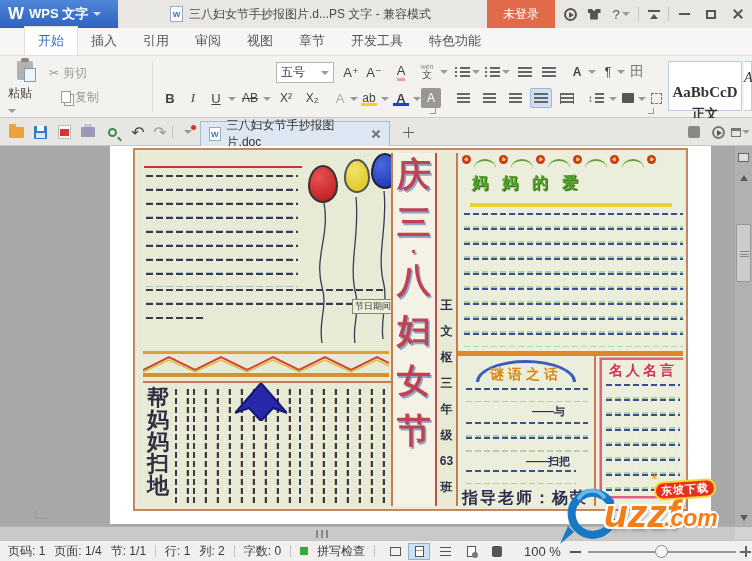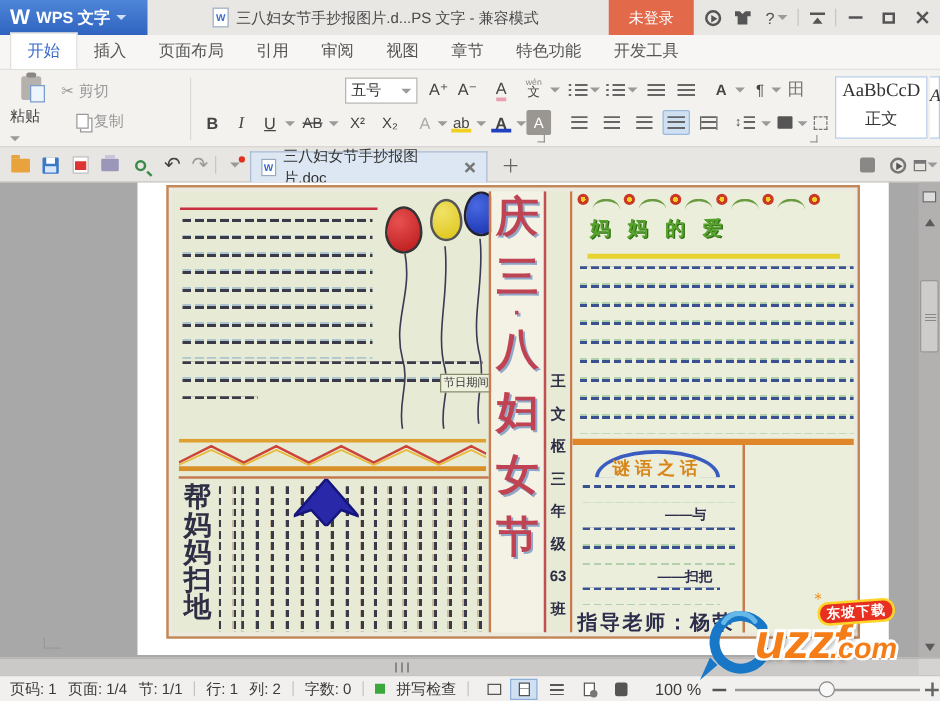--- a/index.html
+++ b/index.html
@@ -34,21 +34,21 @@
   .collapse-ico::after { content:""; position:absolute; left:2px; top:2px; width:0; height:0;
                          border-bottom:5px solid #555; border-left:4px solid transparent; border-right:4px solid transparent; }
   .min-bar { width:11px; height:2px; background:#555; }
   .max-box { width:10px; height:9px; border:2px solid #555; }
   .x1,.x2 { position:absolute; left:2px; top:5px; width:12px; height:2px; background:#555; }
   .x1 { transform:rotate(45deg);} .x2{ transform:rotate(-45deg);}
   .vsep { width:1px; height:14px; background:#c8c6c3; position:absolute; top:7px; }
 
   
   .tabsrow { position:absolute; left:0; top:28px; width:752px; height:28px; background:#f7f6f4;
-             display:flex; align-items:flex-end; padding-left:8px; border-bottom:1px solid #e2e0dd; }
+             display:flex; align-items:flex-end; padding-left:24px; border-bottom:1px solid #e2e0dd; }
   .rtab { padding:5px 13px; font-size:13px; color:#555; cursor:pointer; }
   .rtab.active { background:#fff; color:#3a6bc9; border:1px solid #e0deda; border-bottom:none; }
 
   
   .ribbon { position:absolute; left:0; top:56px; width:752px; height:62px; background:#f4f2ef;
             border-bottom:1px solid #cfccc8; font-size:12px; color:#444; }
   .rsep { position:absolute; top:6px; width:1px; height:50px; background:#dddad6; }
   .btn { display:flex; align-items:center; justify-content:center; border:1px solid transparent;
          border-radius:2px; color:#444; cursor:pointer; }
   .btn.on { background:#cfe0f3; border-color:#9cb8da; }
@@ -223,27 +223,26 @@
       <span style="position:relative;width:16px;height:12px;">
           <span class="x1"></span>
           <span class="x2"></span>
         </span>
     </div>
   </div>
 
   <div class="tabsrow">
     <div class="rtab active">开始</div>
     <div class="rtab">插入</div>
-    <div class="rtab">页面布局</div>
     <div class="rtab">引用</div>
     <div class="rtab">审阅</div>
     <div class="rtab">视图</div>
     <div class="rtab">章节</div>
+    <div class="rtab">开发工具</div>
     <div class="rtab">特色功能</div>
-    <div class="rtab">开发工具</div>
   </div>
 
   <div class="ribbon">
 
     <div class="abs" style="left:8px;top:5px;width:34px;height:52px;text-align:left;">
       <div style="display:flex;justify-content:center;margin-bottom:5px;">
           <span class="clip-ico"></span>
         </div>
       <span>粘贴</span>
       <span class="caret"></span>
@@ -341,21 +340,21 @@
       <span style="width:12px;height:10px;background:#555;display:inline-block;border-radius:1px;"></span>
     </div>
     <span class="caret abs" style="left:638px;top:41px;"></span>
     <div class="abs btn" style="left:646px;top:32px;width:20px;height:20px;">
       <span style="width:11px;height:11px;border:1px dashed #777;display:inline-block;"></span>
     </div>
 
     <div class="abs" style="left:430px;top:52px;width:6px;height:6px;border-right:1px solid #999;border-bottom:1px solid #999;"></div>
     <div class="abs" style="left:648px;top:52px;width:6px;height:6px;border-right:1px solid #999;border-bottom:1px solid #999;"></div>
 
-    <div class="stylebox" style="left:668px;top:5px;width:74px;height:50px;padding-top:3px;">
+    <div class="stylebox" style="left:668px;top:5px;width:74px;height:50px;padding-top:22px;font-weight:bold;">
       <div style="font-size:15px;font-family:'Liberation Serif',serif;">AaBbCcD</div>
       <div style="font-size:13px;margin-top:4px;">正文</div>
     </div>
     <div class="stylebox" style="left:744px;top:5px;width:8px;height:50px;border-left:none;font-style:italic;font-family:'Liberation Serif',serif;padding-top:8px;font-size:14px;">A</div>
   </div>
 
   <div class="docbar">
     <div class="qico" style="left:6px;">
         <span class="folder-ico"></span>
       </div>
@@ -500,20 +499,24 @@
           <div class="arch" style="left:18px;top:4px;width:100px;"></div>
           <div class="abs ptext-orange" style="left:32px;top:10px;">谜语之话</div>
           <div class="abs hwblock blue" style="left:8px;top:32px;width:122px;height:14px;"></div>
           <div class="abs ptext-ans" style="left:74px;top:48px;">——与</div>
           <div class="abs hwblock blue" style="left:8px;top:66px;width:122px;height:30px;"></div>
           <div class="abs ptext-ans" style="left:68px;top:98px;">——扫把</div>
           <div class="abs hwblock blue" style="left:8px;top:114px;width:110px;height:14px;"></div>
           <div class="abs ptext-teacher" style="left:4px;top:132px;">指导老师：杨荣仙</div>
         </div>
 
+        <div class="quotesbox" style="left:142px;top:205px;width:86px;height:140px;">
+          <div class="ptext-red" style="text-align:center;margin-top:2px;">名人名言</div>
+          <div class="hwblock blue" style="margin:4px 4px 0 4px;height:112px;"></div>
+        </div>
       </div>
     </div>
 
     <div class="vscroll">
       <div class="vs-btn" style="top:0;height:22px;">
           <span class="panel-ico"></span>
         </div>
       <div class="vs-btn" style="top:24px;height:16px;">
           <span class="tri-up"></span>
         </div>

